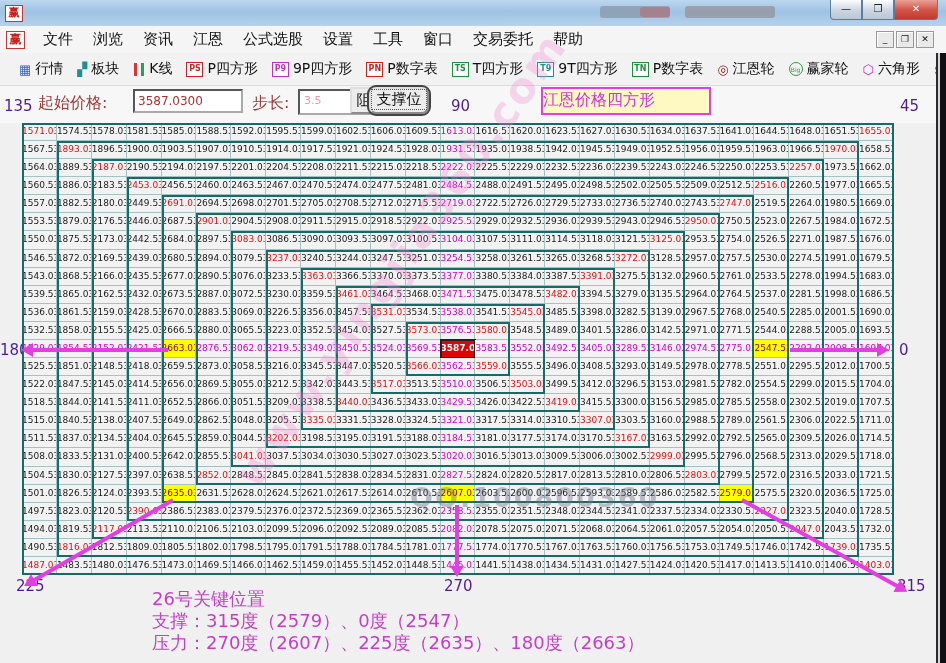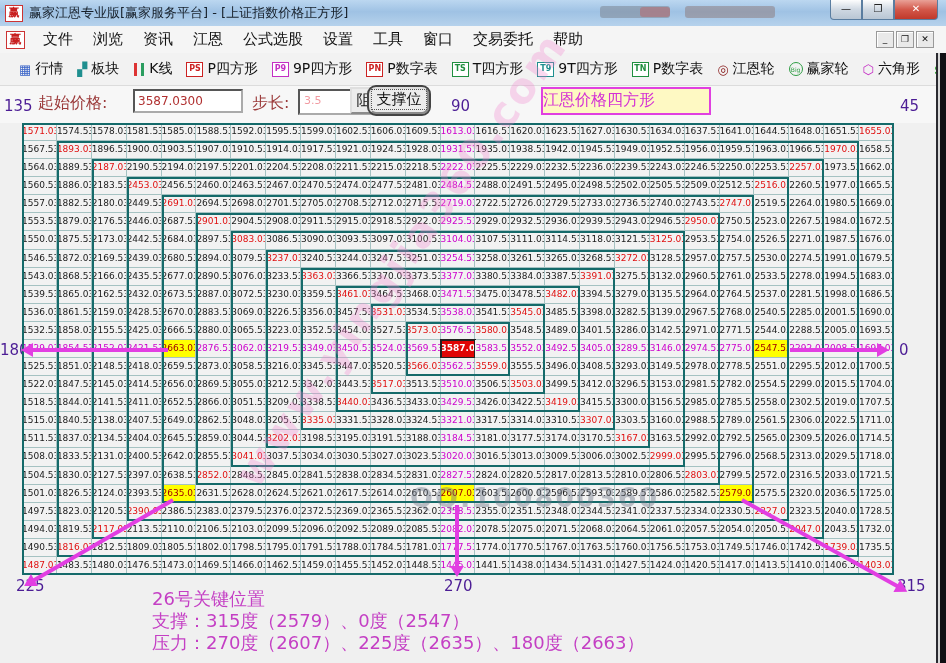--- a/index.html
+++ b/index.html
@@ -86,21 +86,20 @@
   
   .note{position:absolute;left:152px;color:#c43fc4;font-size:18px;}
   .right-border{position:absolute;left:936px;top:53px;width:10px;height:610px;background:#101014;
     border-left:2px solid #2a2a30;box-shadow:inset 2px 0 0 #d8d8d8;}
 </style>
 </head>
 <body>
 
 <div class="titlebar">
   <span class="logo-badge">赢</span>
-  <span class="title-text">赢家江恩专业版[赢家服务平台] - [上证指数价格正方形]</span>
   <div class="smudge" style="left:600px;top:6px;width:70px;height:12px;background:rgba(125,135,148,0.55);"></div>
   <div class="smudge" style="left:685px;top:6px;width:90px;height:12px;background:rgba(140,120,120,0.5);"></div>
   <div class="smudge" style="left:640px;top:7px;width:30px;height:10px;background:rgba(190,90,90,0.45);"></div>
   <div class="win-btns">
     <div class="win-btn min">—</div>
     <div class="win-btn">❐</div>
     <div class="win-btn close">✕</div>
   </div>
 </div>
 

